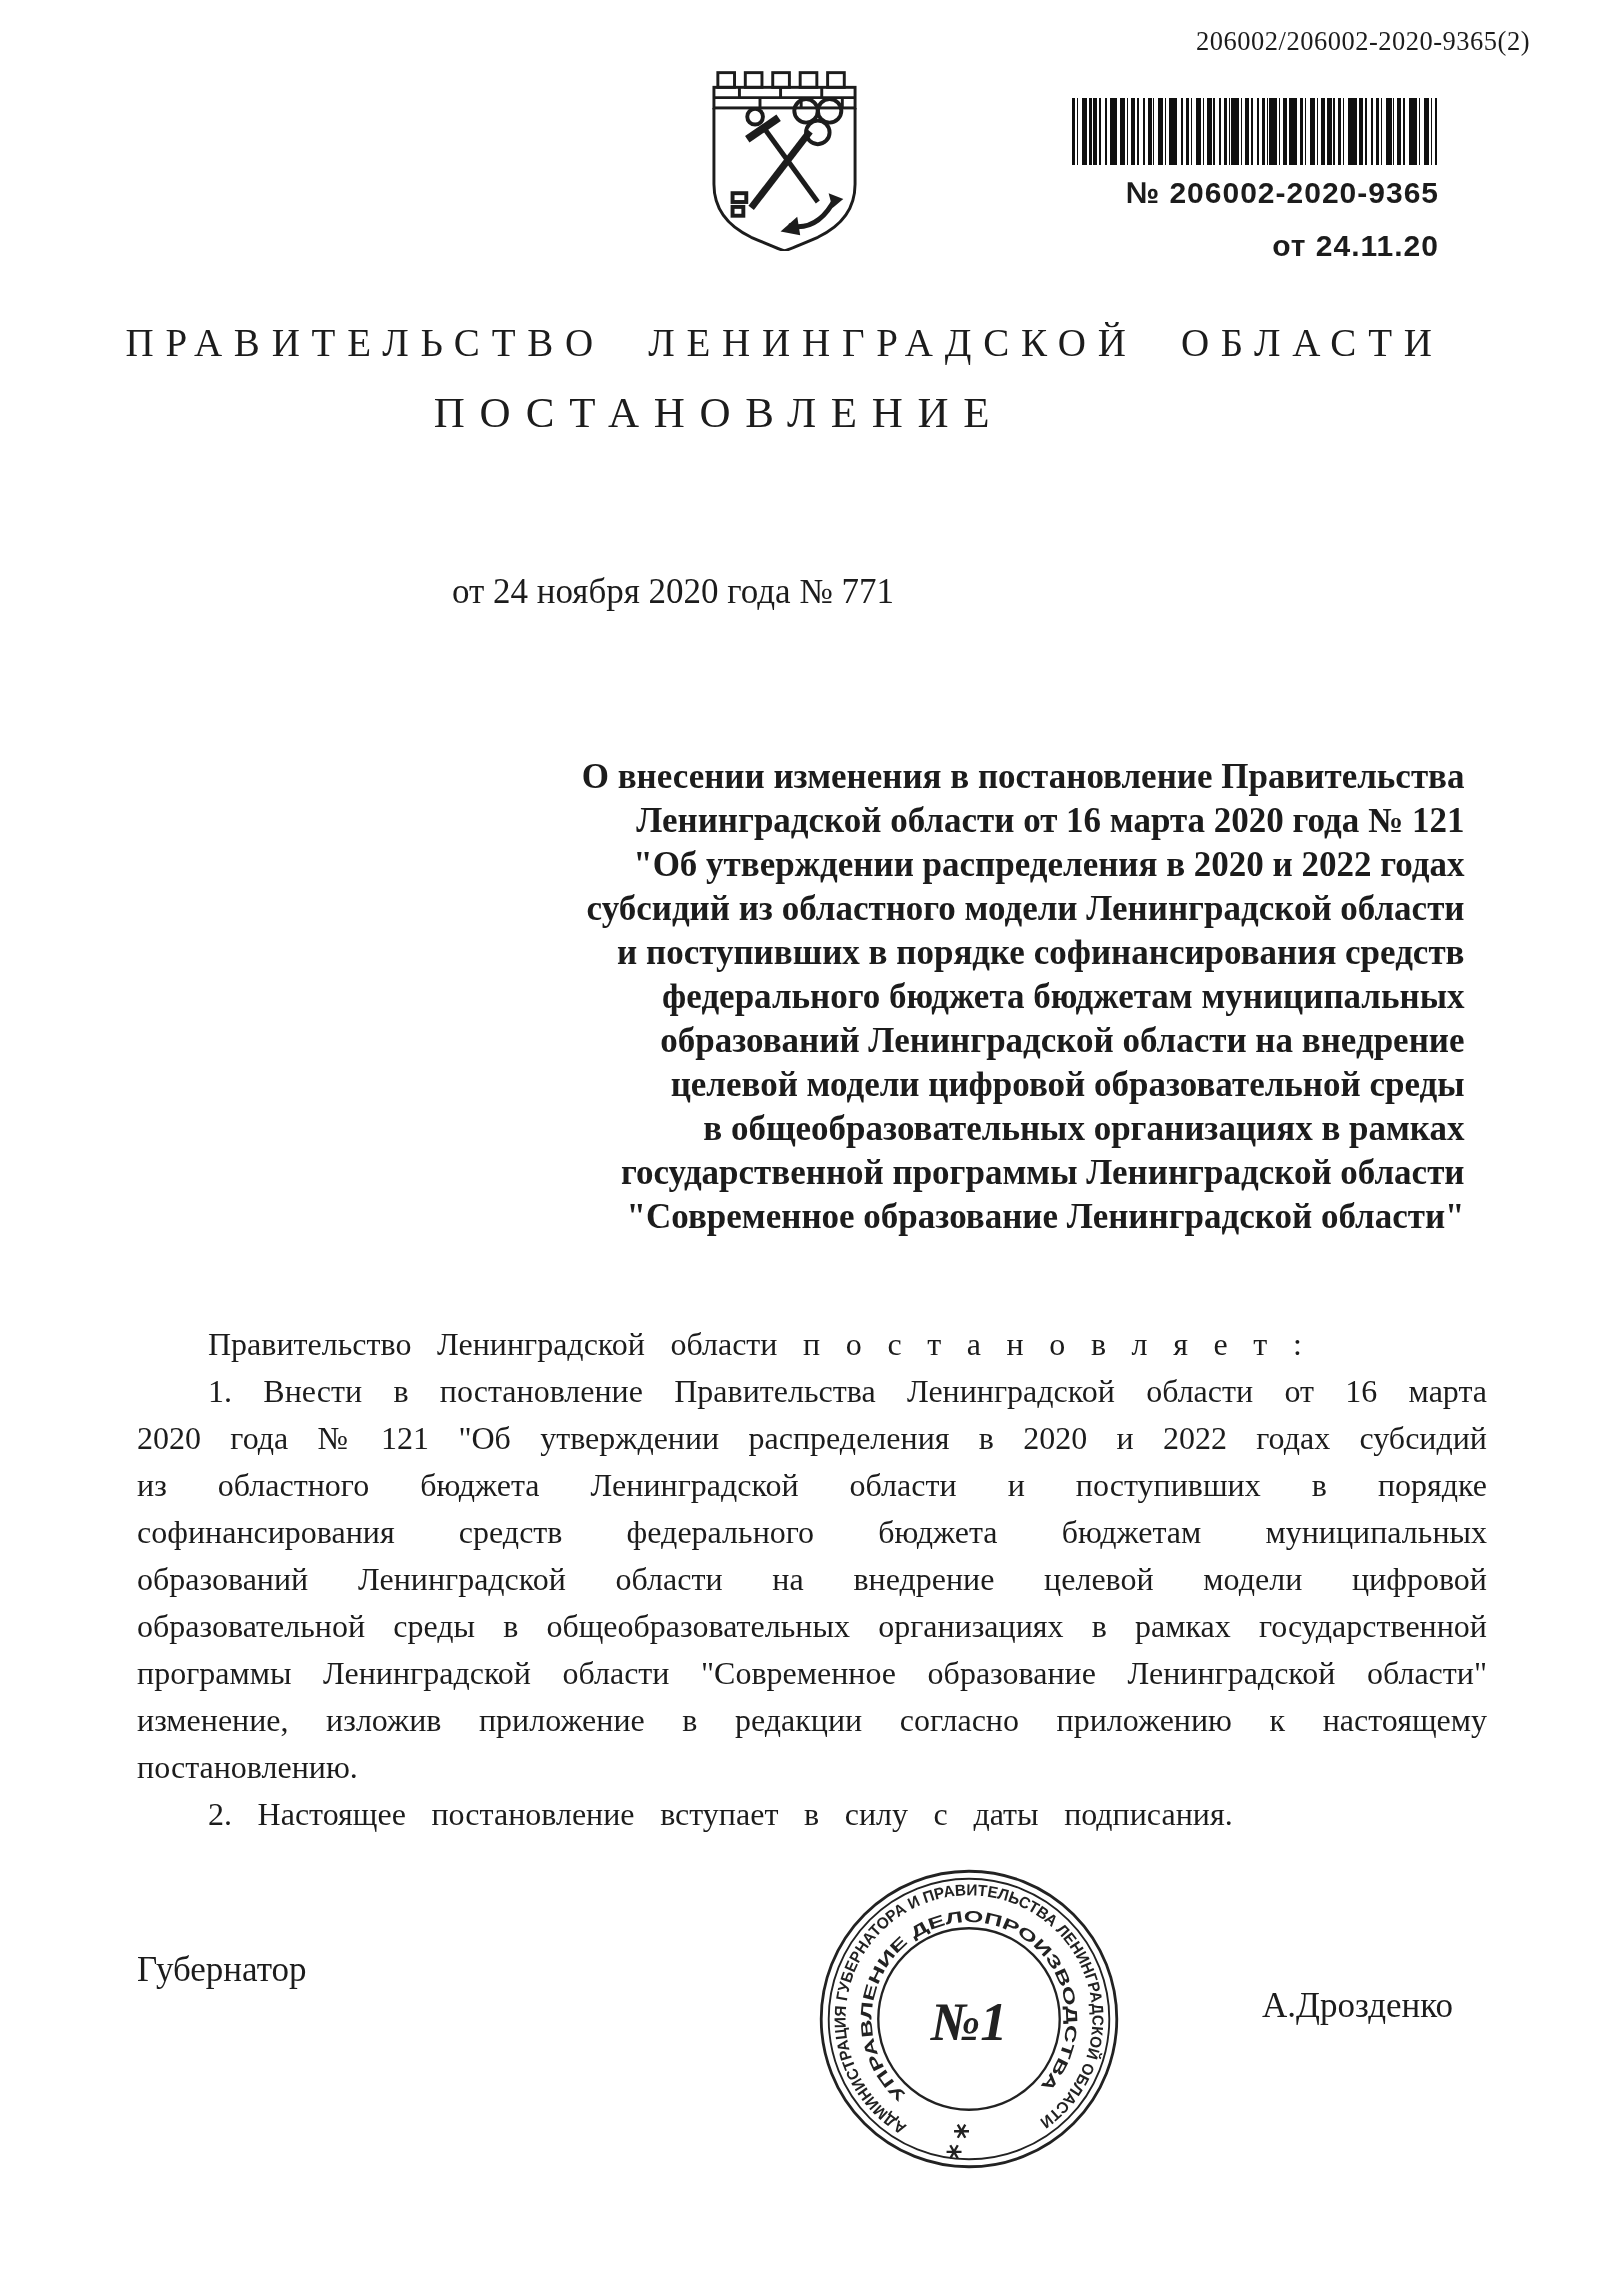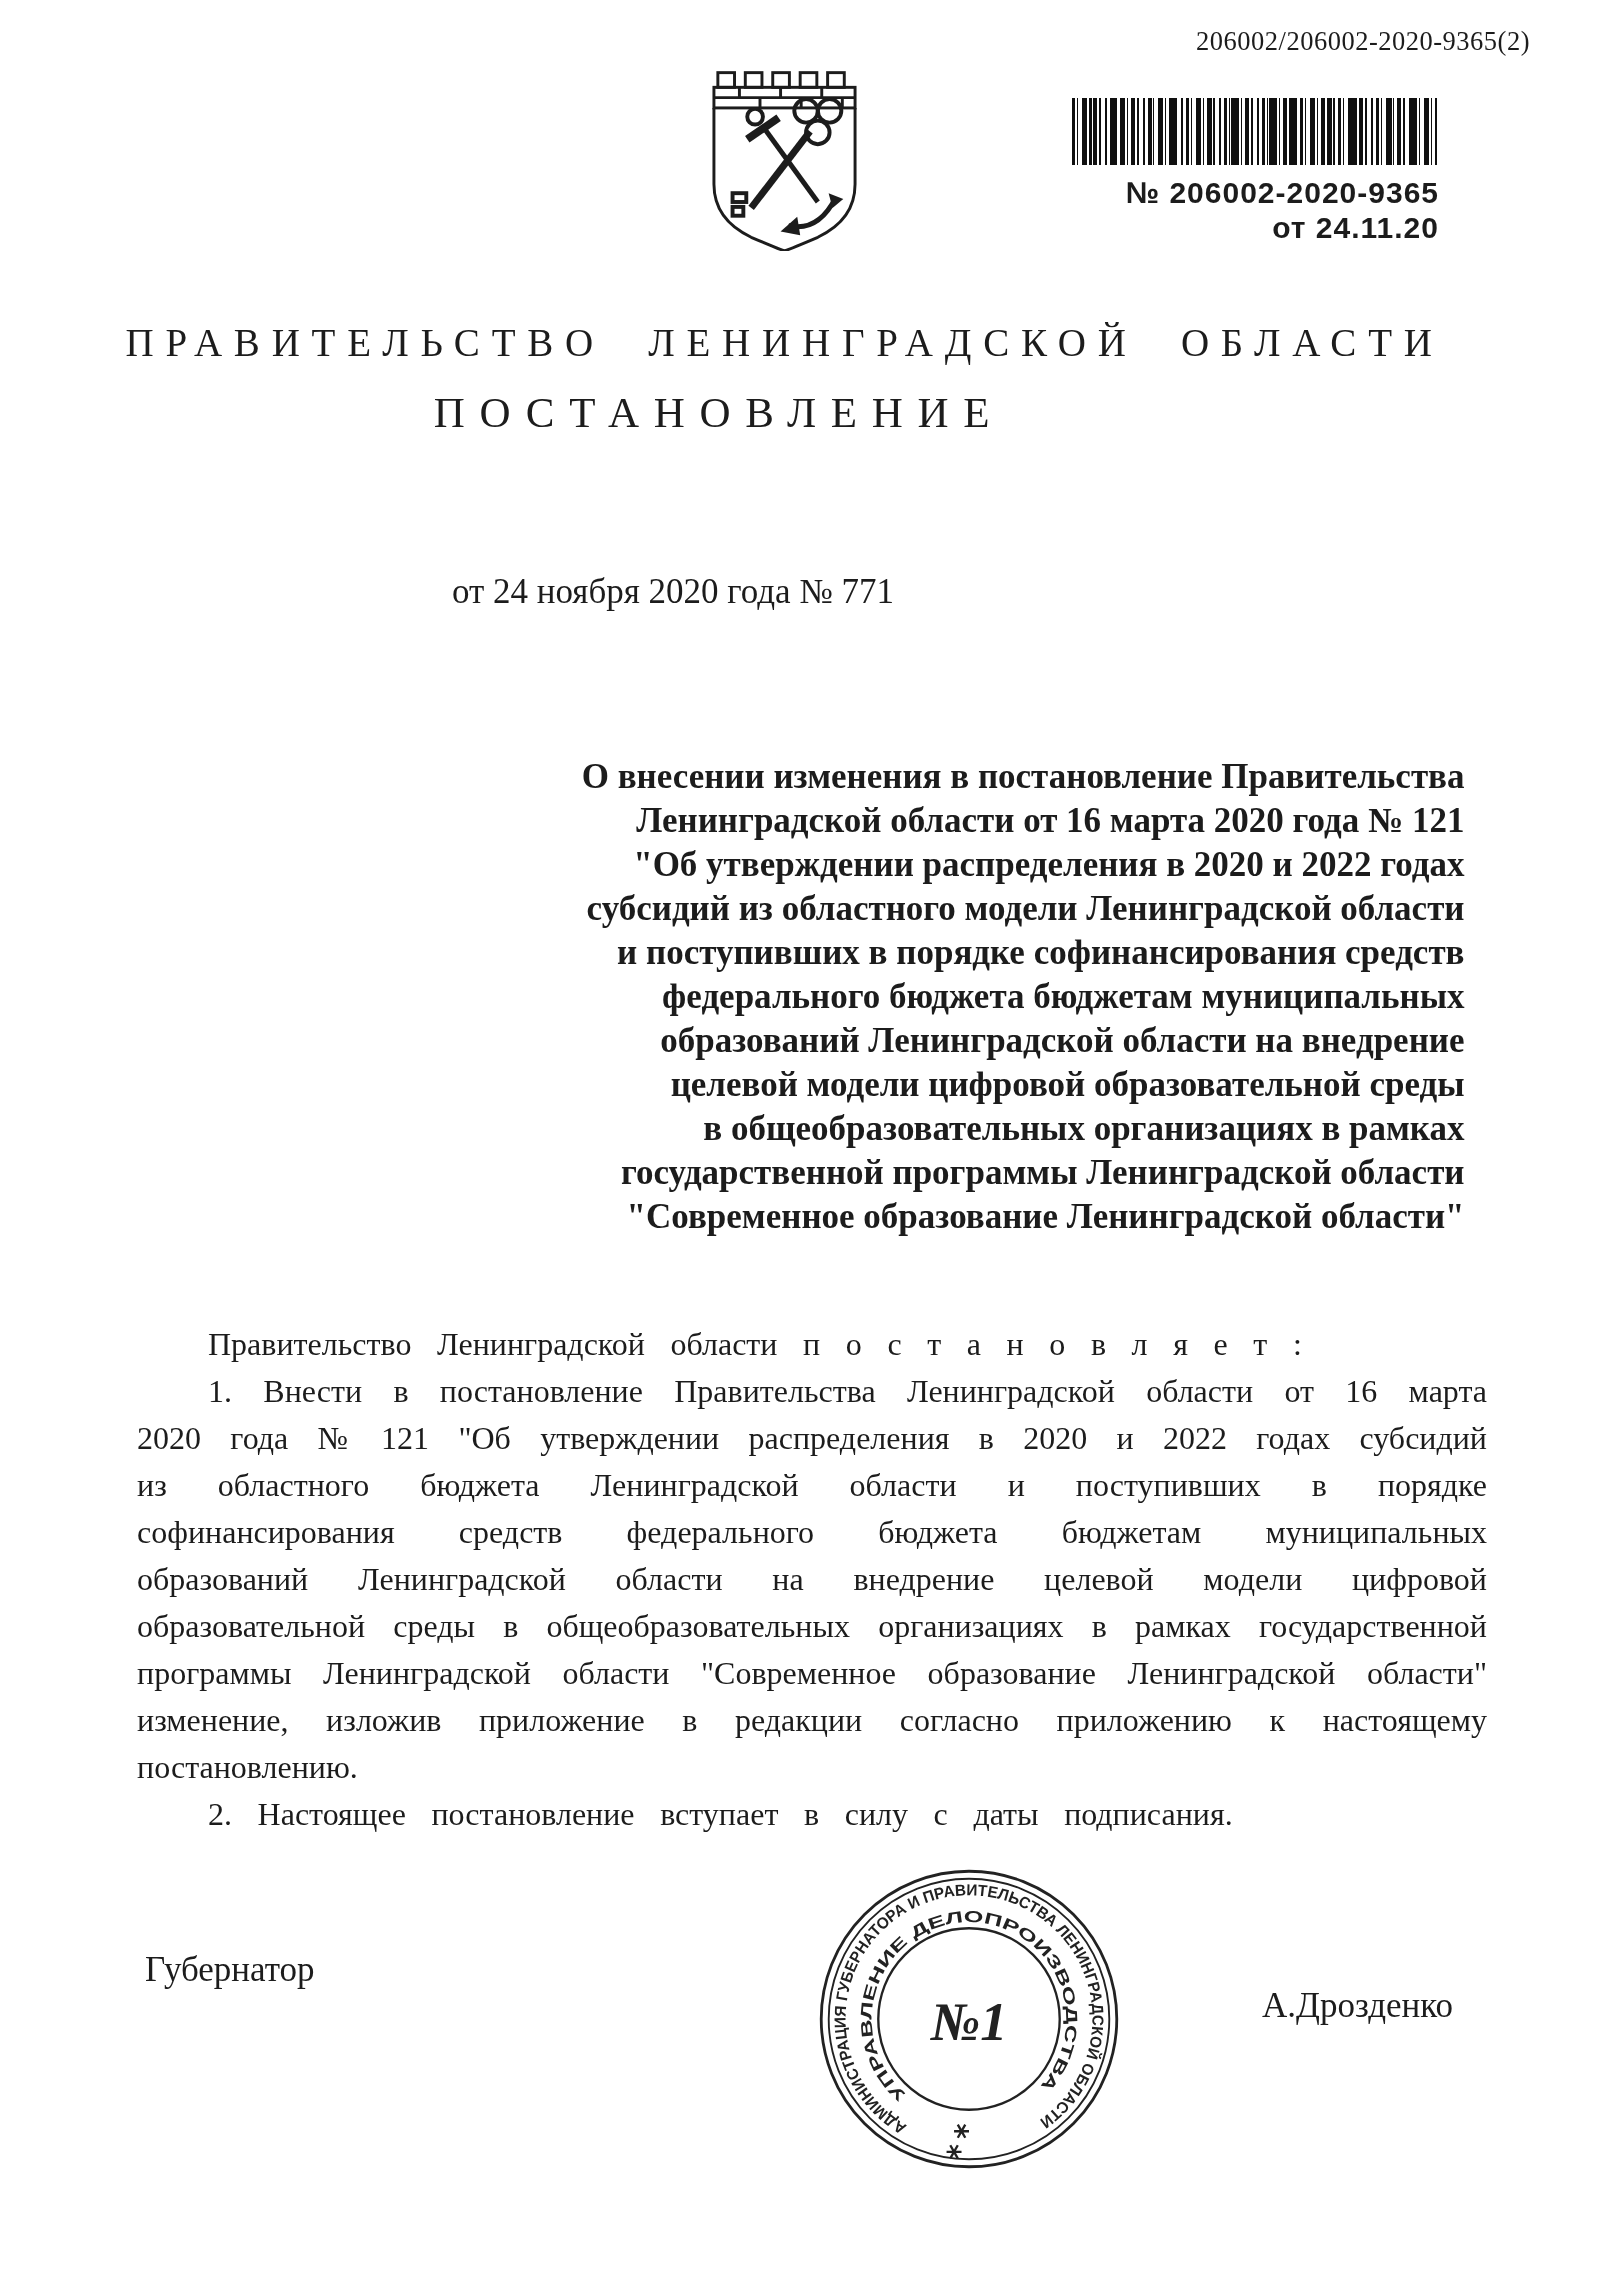--- a/index.html
+++ b/index.html
@@ -29,21 +29,21 @@
         #101010 4.9px 5.9px, #fff 5.9px 9.8px,
         #101010 9.8px 14.7px, #fff 14.7px 16.7px,
         #101010 16.7px 17.6px, #fff 17.6px 20.6px,
         #101010 20.6px 25.5px, #fff 25.5px 27.4px,
         #101010 27.4px 29px, #fff 29px 33px,
         #101010 33px 35px, #fff 35px 38px);
   }
   .barcode-number,.barcode-date{
     font-family:"Liberation Sans",sans-serif;
     font-weight:bold;font-size:30px;line-height:35px;
-    letter-spacing:1px;margin-left:37px;
+    letter-spacing:1px;margin-left:37px;margin-top:18px;
   }
   .barcode-number{margin-top:9.8px;}
   .centered-line{
     position:absolute;left:137px;width:1350px;text-align:center;
   }
   .org-name{
     top:320px;font-size:39px;letter-spacing:11.8px;word-spacing:21.6px;
     transform:translateX(-27.4px);white-space:nowrap;
   }
   .doc-type{
@@ -58,21 +58,21 @@
     position:absolute;top:755px;left:137px;width:1350px;
     text-align:right;font-weight:bold;font-size:35px;line-height:44px;
     transform:translateX(-22.5px);
   }
   .body-text{
     position:absolute;top:1321px;left:137px;width:1350px;
     font-size:32px;line-height:47px;text-align:justify;word-spacing:17.6px;
   }
   .body-text p{margin:0;text-indent:71px;}
   .signer{
-    position:absolute;left:145px;top:1943px;
+    position:absolute;left:137px;top:1943px;
     font-size:35px;line-height:54px;
   }
   .signer-name{
     position:absolute;right:167px;top:1986px;font-size:35px;
   }
   .stamp{position:absolute;left:810px;top:1860px;width:318px;height:318px;}
   .stamp svg{width:100%;height:100%;}
   .stamp text{fill:#222;}
   .stamp .ringtext{
     font-family:"Liberation Sans",sans-serif;font-weight:bold;

